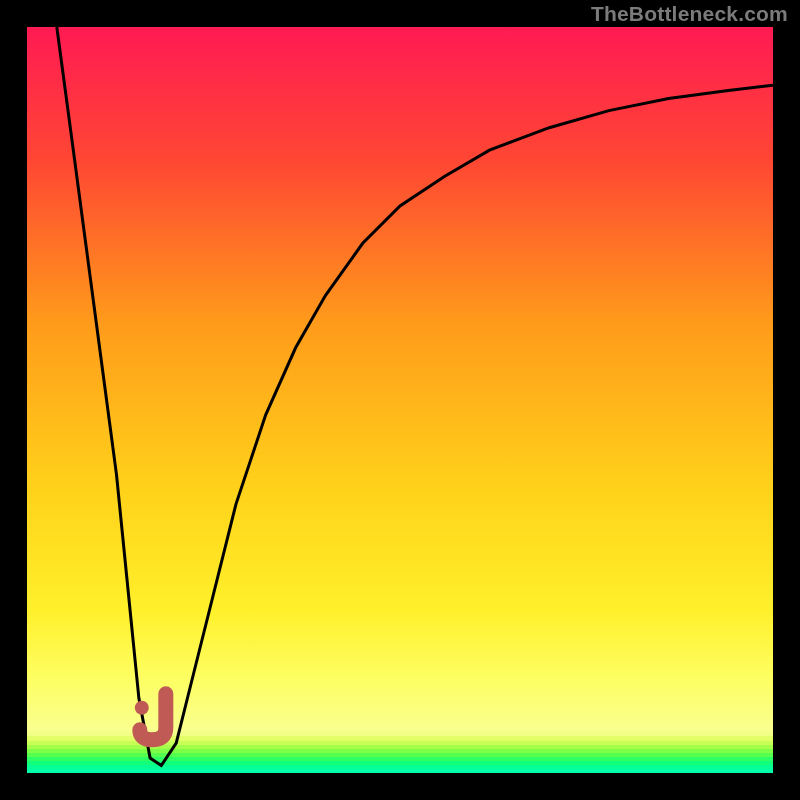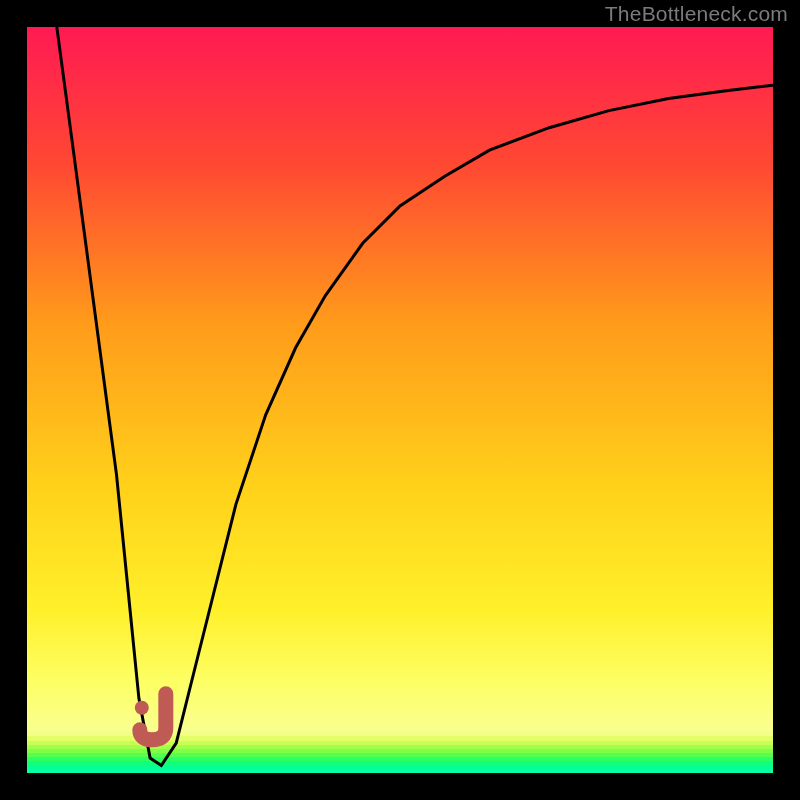--- a/index.html
+++ b/index.html
@@ -12,20 +12,21 @@
   }
   .watermark {
     position: absolute;
     top: 2px;
     right: 12px;
     color: #7b7b7b;
     font-family: Arial, Helvetica, sans-serif;
     font-size: 21px;
     letter-spacing: 0.2px;
     z-index: 5;
+    font-weight: bold;
   }
   .plot-area {
     position: absolute;
     left: 27px;
     top: 27px;
     width: 746px;
     height: 746px;
     overflow: hidden;
   }
   .gradient-bg {

